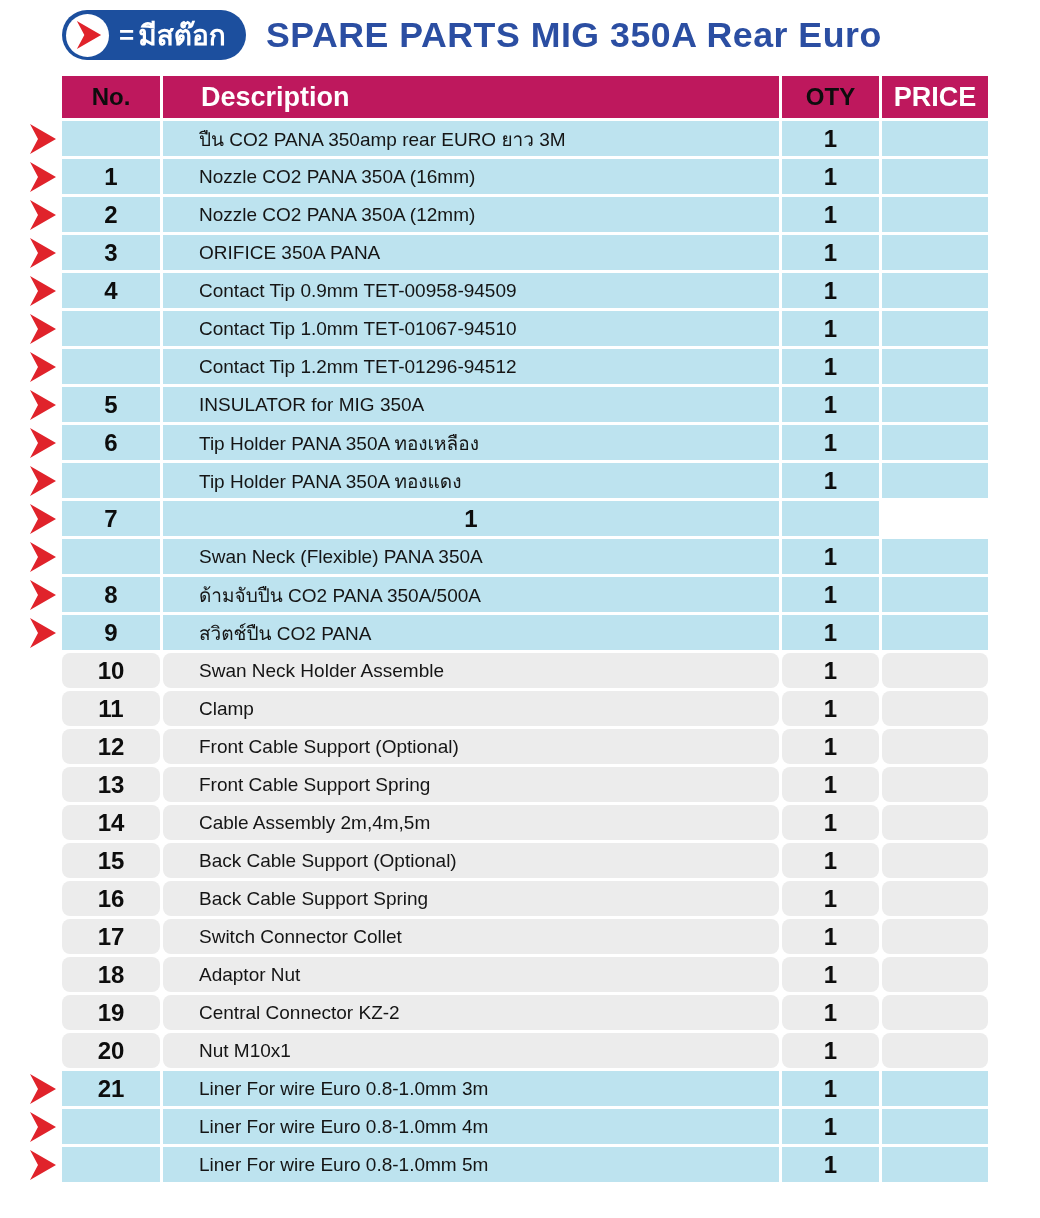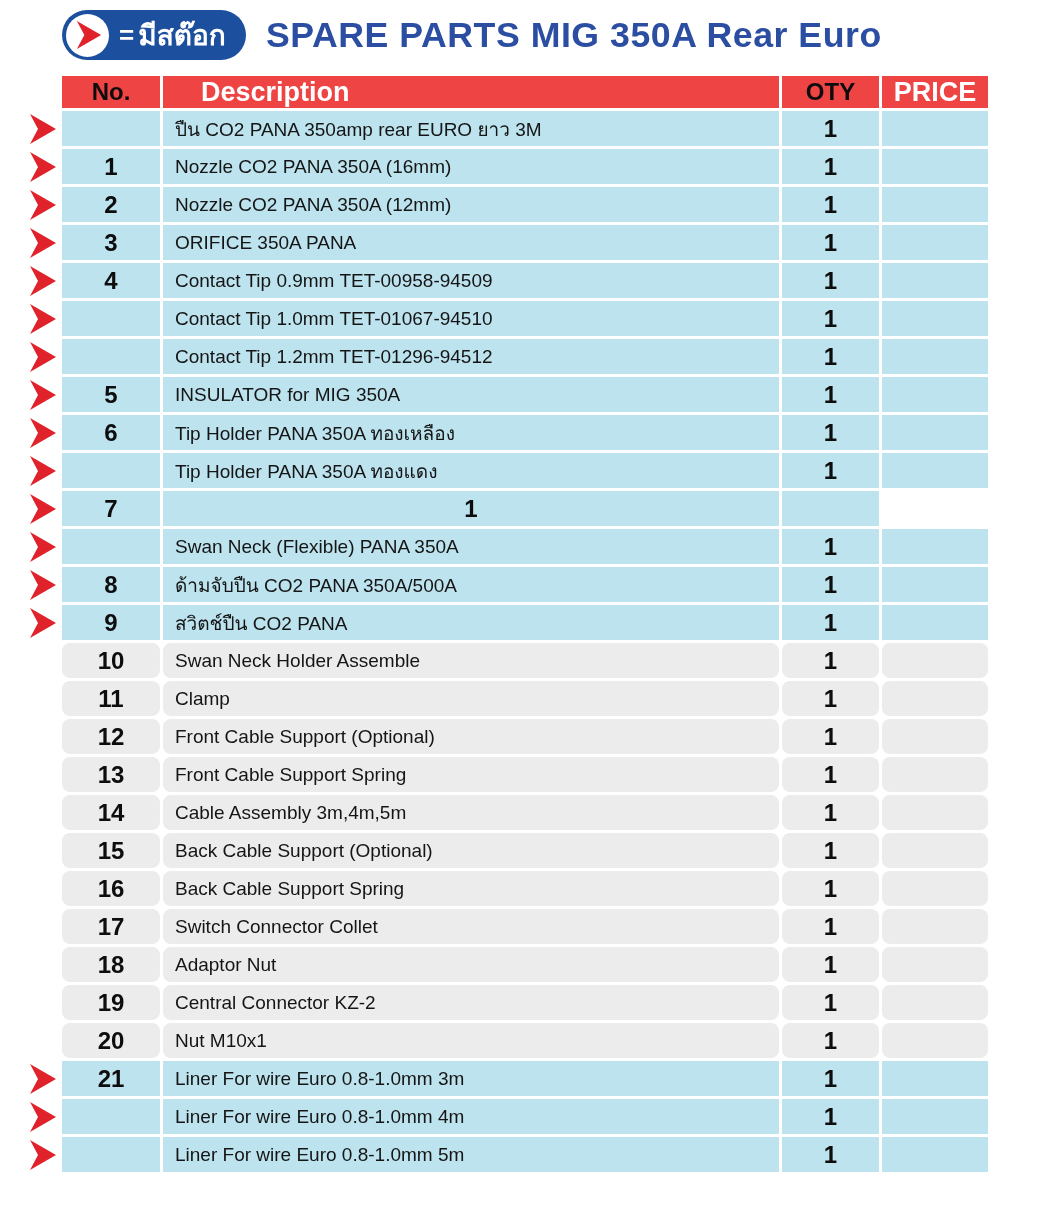--- a/index.html
+++ b/index.html
@@ -25,33 +25,33 @@
     margin:0 0 0 20px;font-size:35px;font-weight:800;color:#2B4EA2;
     letter-spacing:0.5px;white-space:nowrap;transform:scaleX(1.02);transform-origin:left center;
   }
   
   .table{position:absolute;top:76px;left:62px;width:926px;}
   .row{
     display:grid;grid-template-columns:98px 616px 97px 106px;
     column-gap:3px;margin-bottom:3px;
   }
   .thead .cell{
-    background:#ef4444;color:#ffffff;font-weight:bold;font-size:27px;
-    height:32px;display:flex;align-items:center;justify-content:center;
+    background:#be185d;color:#ffffff;font-weight:bold;font-size:27px;
+    height:42px;display:flex;align-items:center;justify-content:center;
   }
   .thead .cell.desc{justify-content:flex-start;padding-left:38px;}
   .drow{position:relative;}
   .drow .cell{
     height:35px;display:flex;align-items:center;
     font-size:19px;color:#151515;
   }
   .drow.stock .cell{background:#BDE3EF;}
   .drow.nostock .cell{background:#ECECEC;border-radius:8px;}
   .cell.no,.cell.qty{justify-content:center;font-weight:bold;font-size:24px;color:#0d0d0d;}
-  .cell.desc{padding-left:12px;}
+  .cell.desc{padding-left:36px;}
   .arrow{
     position:absolute;left:-32px;top:50%;transform:translateY(-50%);
     width:26px;height:30px;
   }
   .arrow svg{width:26px;height:30px;display:block;}
   .arrow-fill{fill:#E0232B;}
 </style>
 </head>
 <body>
 
@@ -253,21 +253,21 @@
       <div class="row drow nostock">
 
     <div class="cell no">13</div>
     <div class="cell desc">Front Cable Support Spring</div>
     <div class="cell qty">1</div>
     <div class="cell price"></div>
   </div>
       <div class="row drow nostock">
 
     <div class="cell no">14</div>
-    <div class="cell desc">Cable Assembly 3m,4m,5m</div>
+    <div class="cell desc">Cable Assembly 2m,4m,5m</div>
     <div class="cell qty">1</div>
     <div class="cell price"></div>
   </div>
       <div class="row drow nostock">
 
     <div class="cell no">15</div>
     <div class="cell desc">Back Cable Support (Optional)</div>
     <div class="cell qty">1</div>
     <div class="cell price"></div>
   </div>

